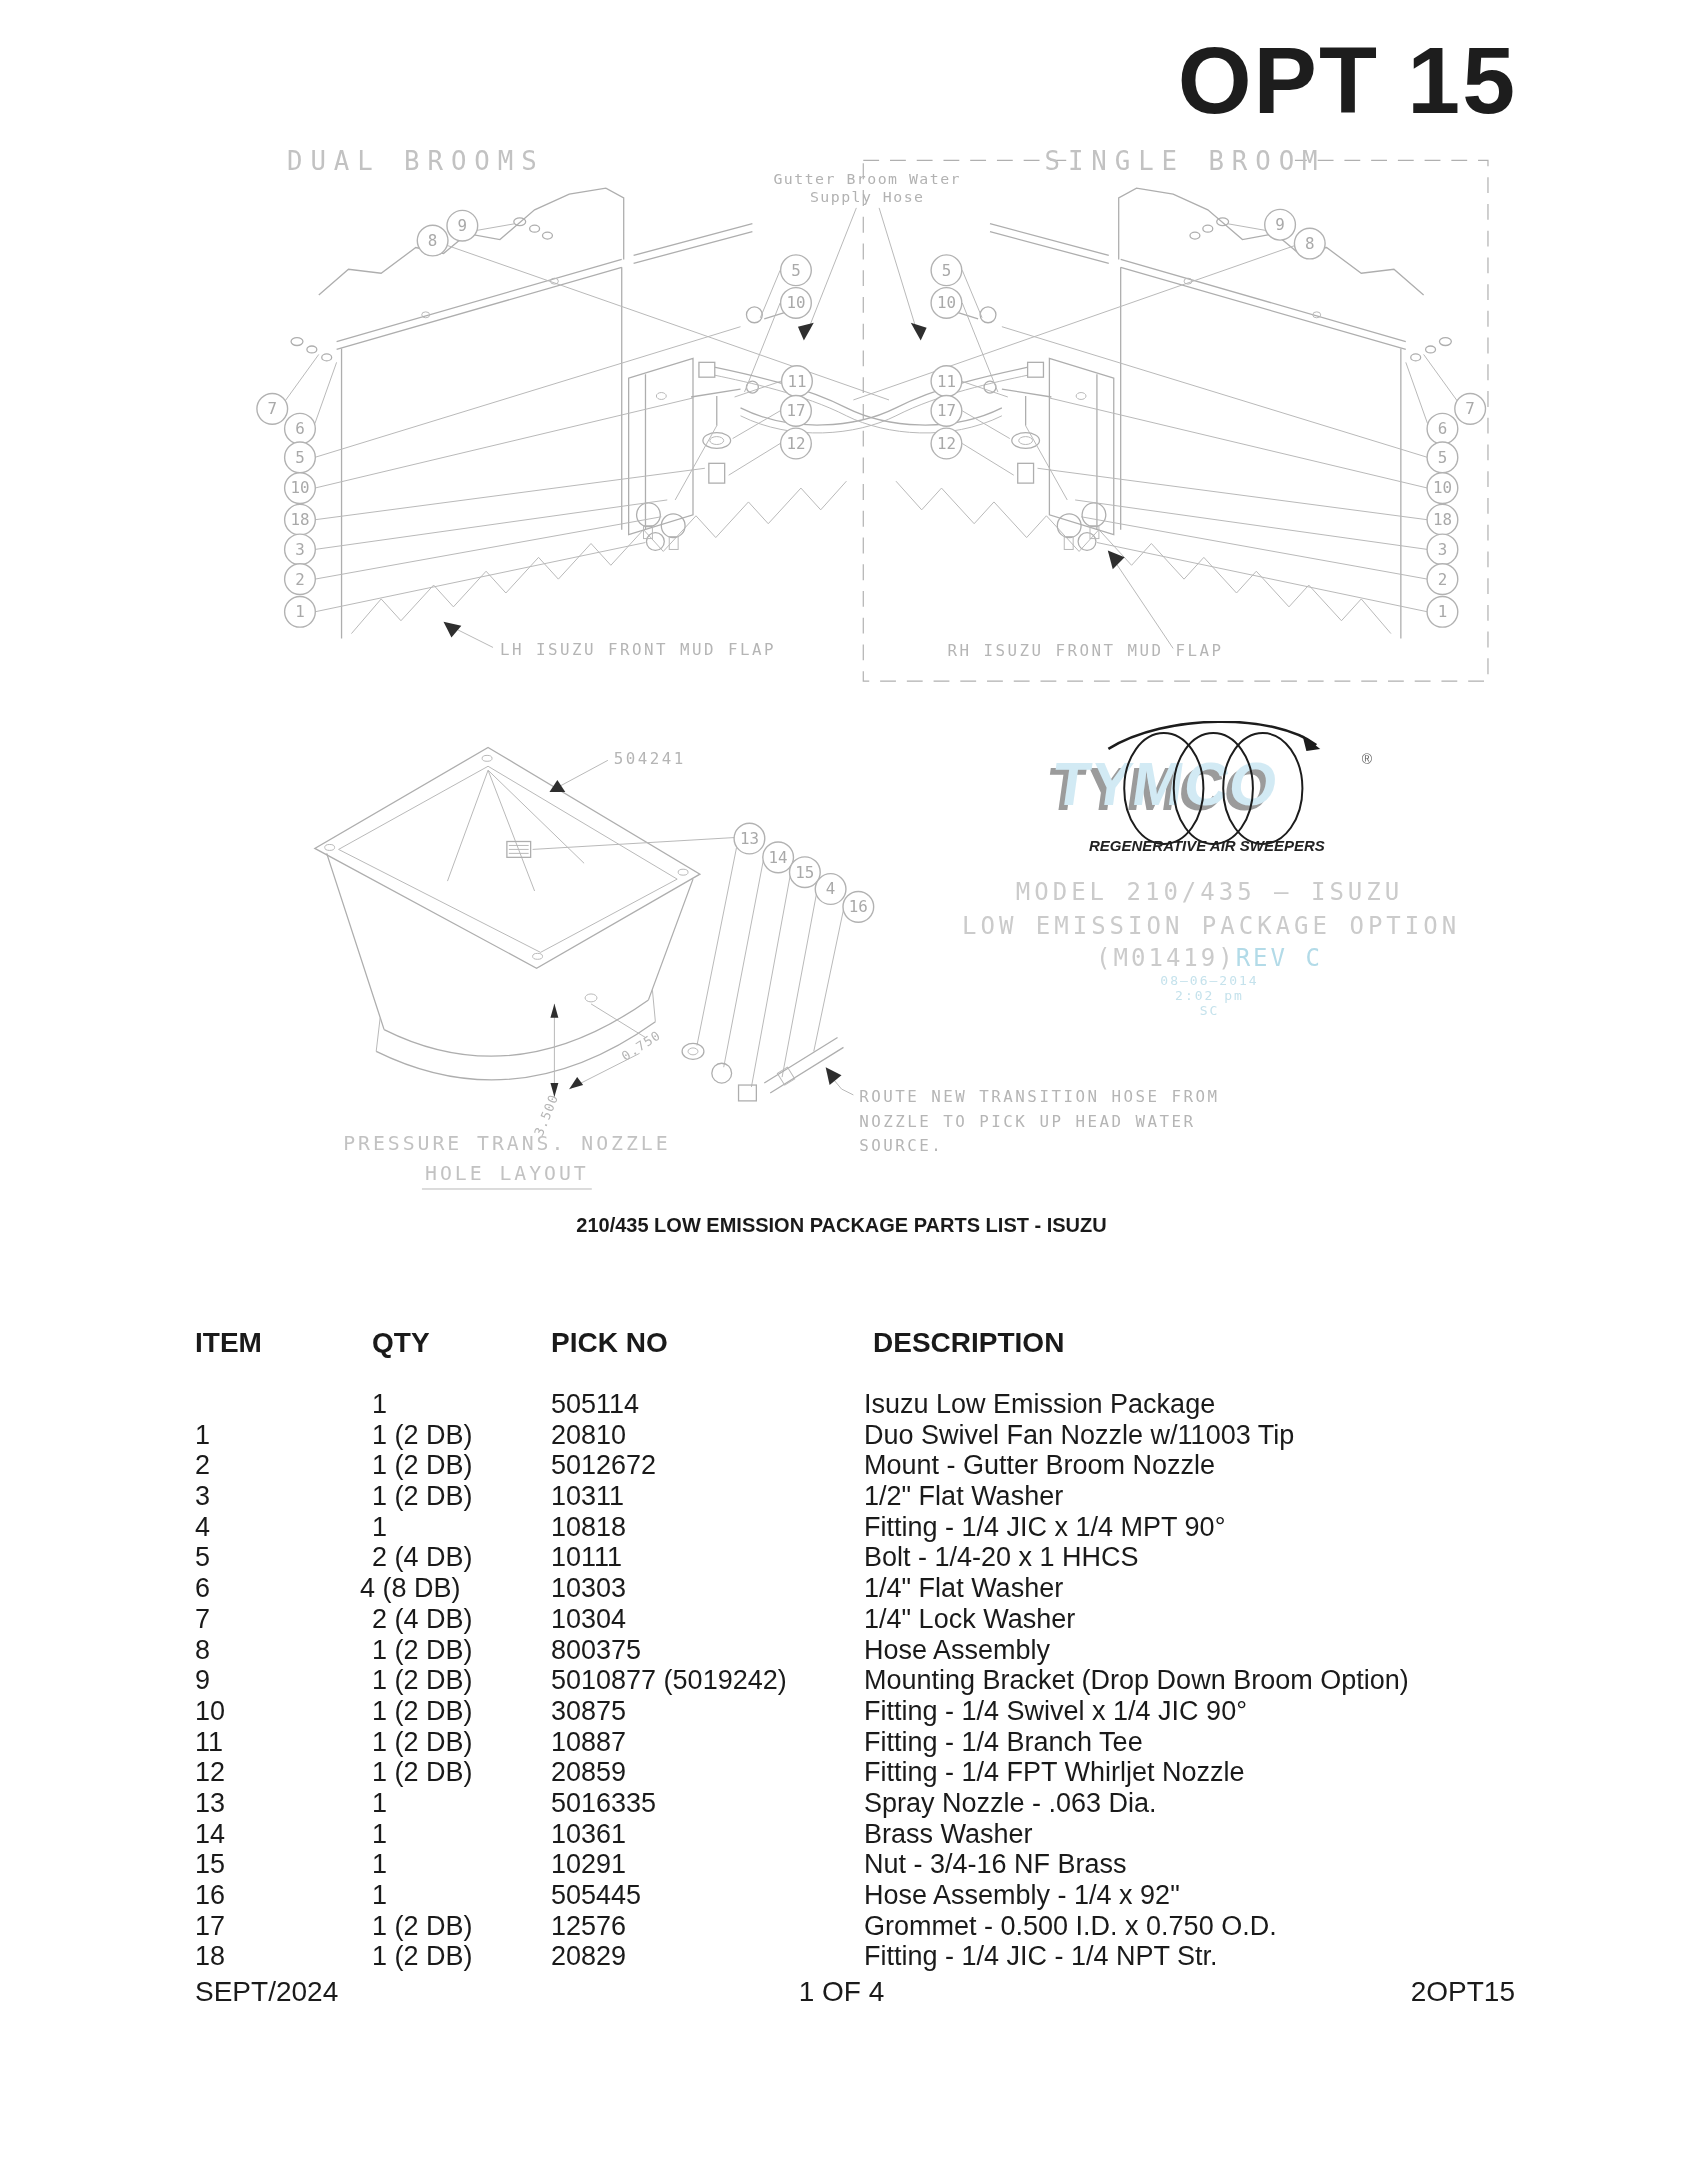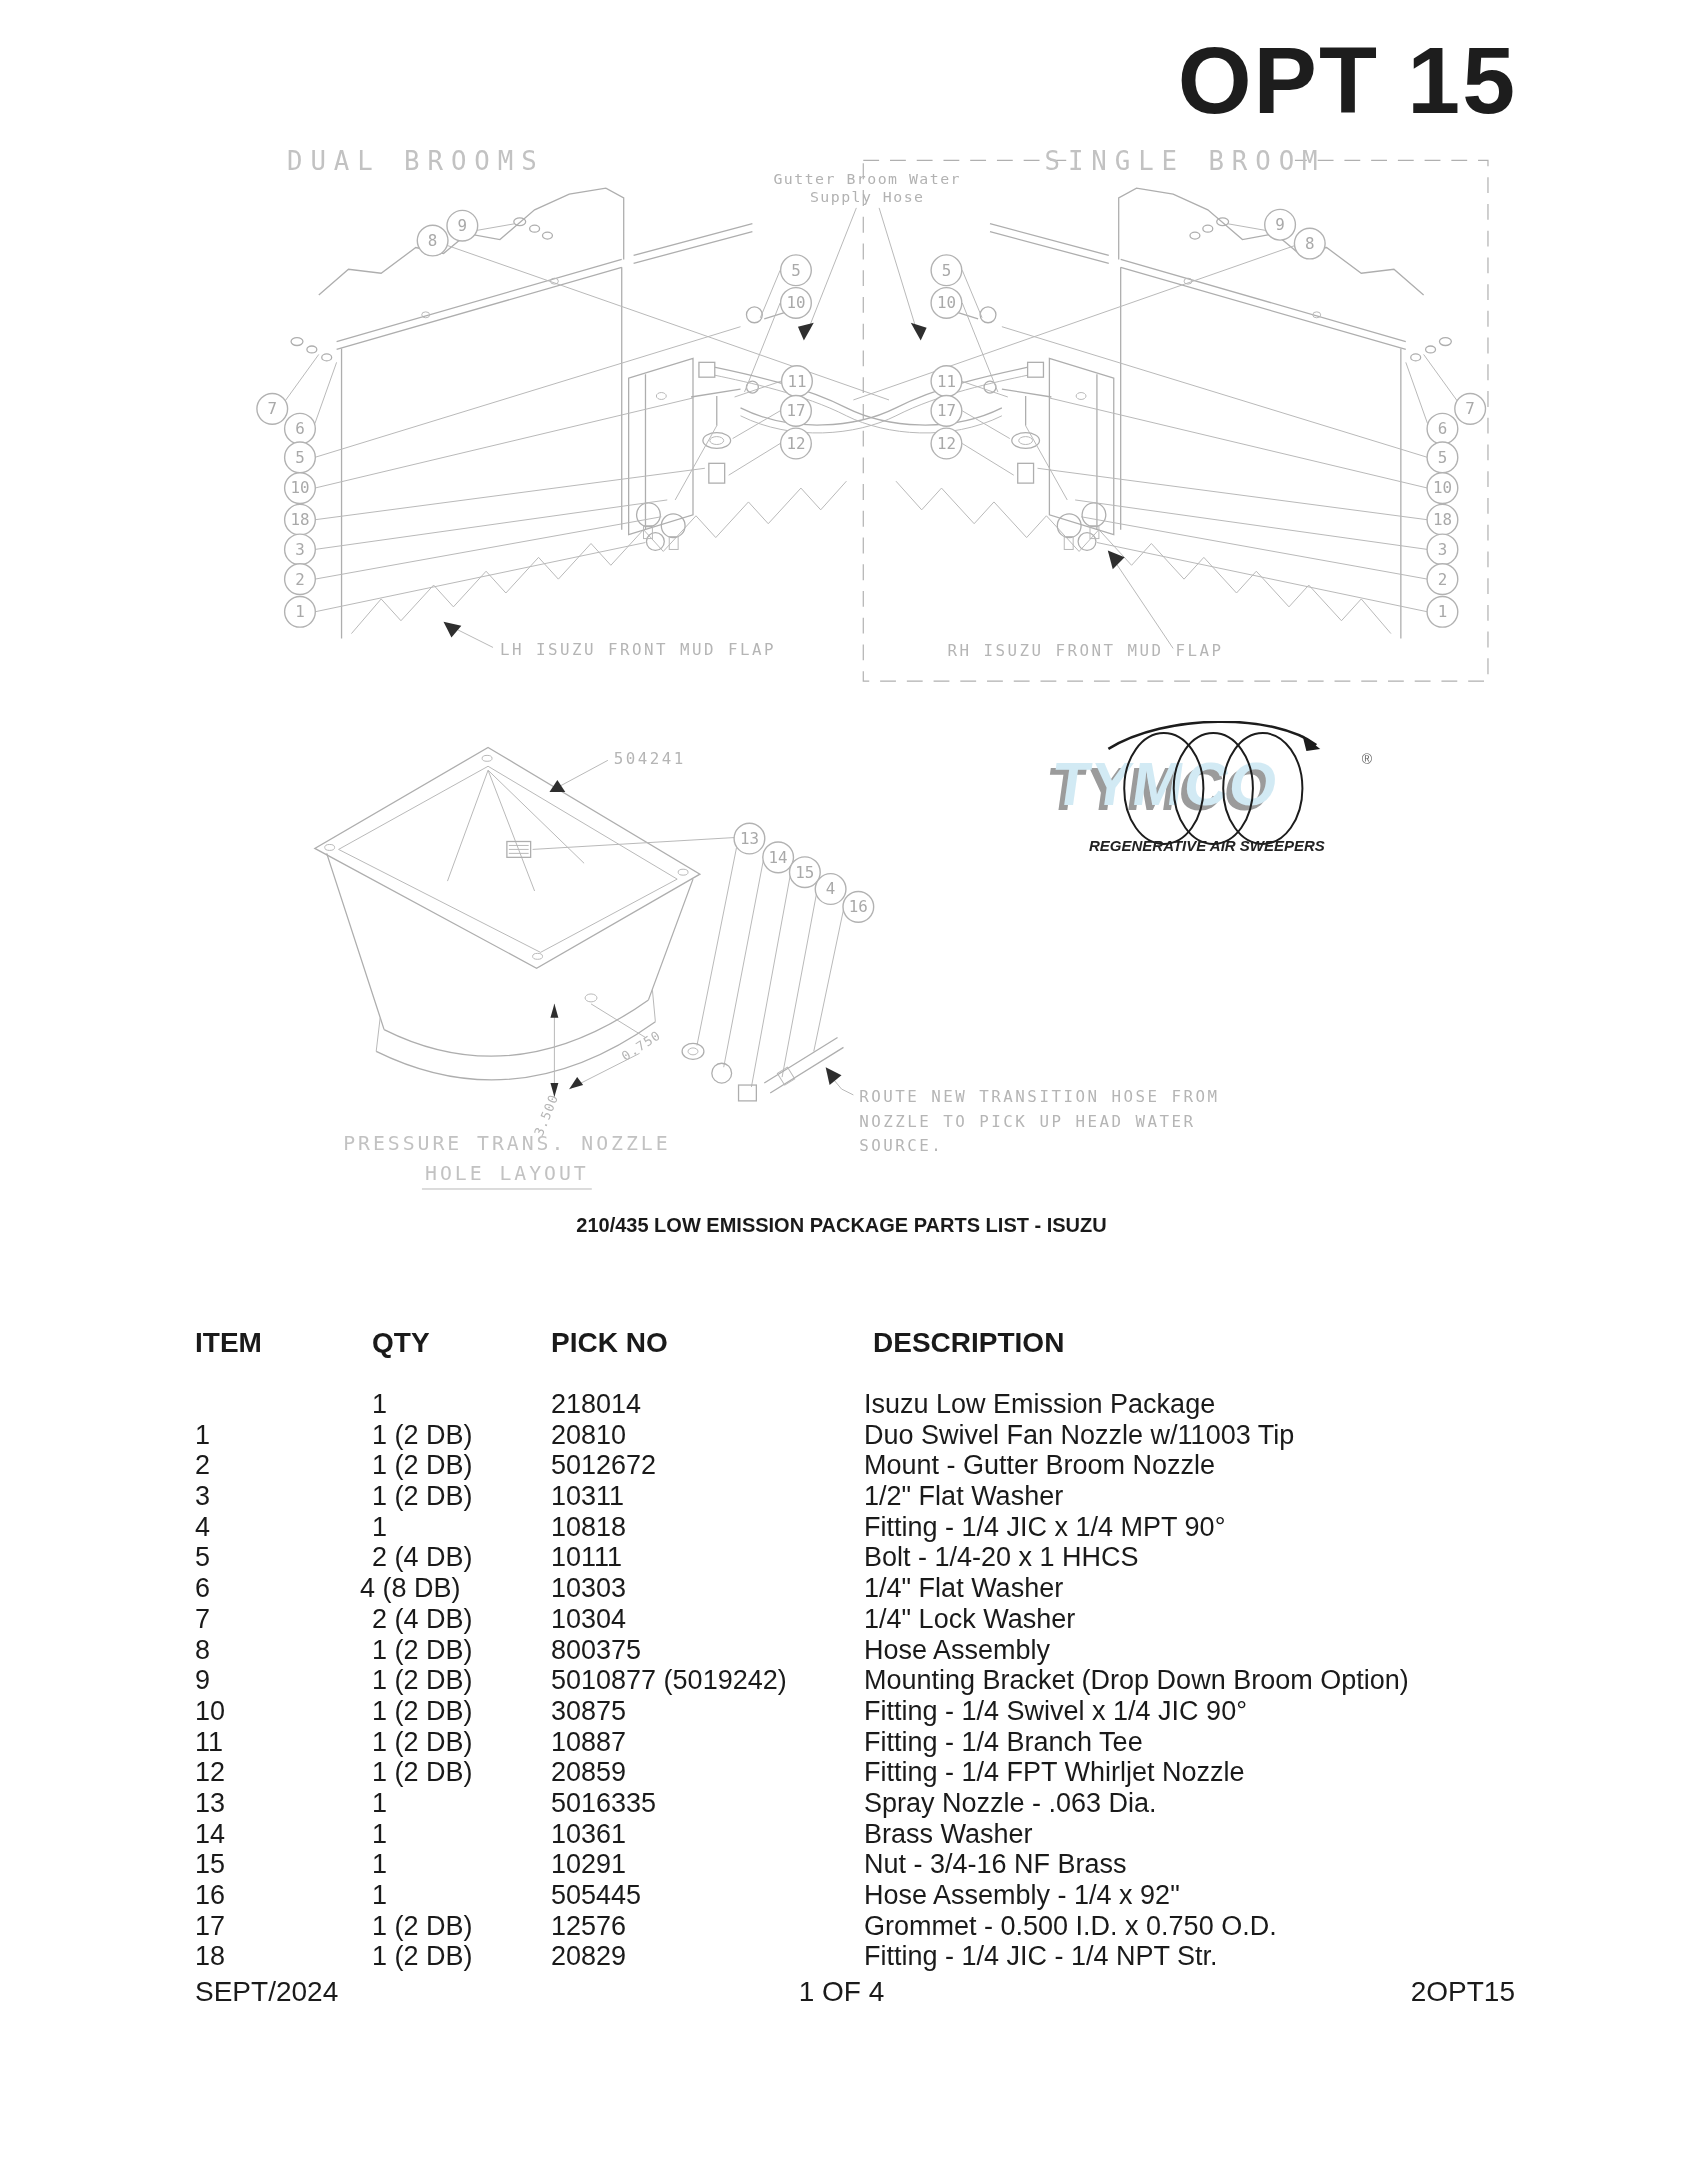--- a/index.html
+++ b/index.html
@@ -334,34 +334,44 @@
       <ellipse cx="118" cy="68" rx="40" ry="56" fill="none" stroke="#1c1c1c" stroke-width="2"></ellipse>
       <ellipse cx="168" cy="68" rx="40" ry="56" fill="none" stroke="#1c1c1c" stroke-width="2"></ellipse>
       <ellipse cx="218" cy="68" rx="40" ry="56" fill="none" stroke="#1c1c1c" stroke-width="2"></ellipse>
       <path d="M62,28 C120,-8 230,-8 272,24" fill="none" stroke="#1c1c1c" stroke-width="2.5"></path>
       <polygon points="276,28 258,14 262,30" fill="#1c1c1c"></polygon>
     </svg>
     <span class="reg">®</span>
   </div>
   <div class="tagline">REGENERATIVE AIR SWEEPERS</div>
 
+  <div class="tblock">
+    <div class="l1">MODEL 210/435 — ISUZU</div>
+    <div class="l2">LOW EMISSION PACKAGE OPTION</div>
+    <div class="l3">
+      <span>(M01419)</span><span class="rev">REV C</span>
+    </div>
+    <div class="tiny">08–06–2014</div>
+    <div class="tiny">2:02 pm</div>
+    <div class="tiny">SC</div>
+  </div>
 
   <div class="list-title">210/435 LOW EMISSION PACKAGE PARTS LIST - ISUZU</div>
 
   <div class="thead">
     <span class="c-item">ITEM</span>
     <span class="c-qty">QTY</span>
     <span class="c-part">PICK NO</span>
     <span class="c-desc">DESCRIPTION</span>
   </div>
   <div class="rows" id="rows">
       <div class="prow" style="top: 0px;">
         <span style="left: 195px;"></span>
         <span style="left: 372px;">1</span>
-        <span style="left: 551px;">218014</span>
+        <span style="left: 551px;">505114</span>
         <span style="left: 864px;">Isuzu Low Emission Package</span>
       </div>
       <div class="prow" style="top: 31px;">
         <span style="left: 195px;">1</span>
         <span style="left: 372px;">1 (2 DB)</span>
         <span style="left: 551px;">20810</span>
         <span style="left: 864px;">Duo Swivel Fan Nozzle w/11003 Tip</span>
       </div>
       <div class="prow" style="top: 61px;">
         <span style="left: 195px;">2</span>

